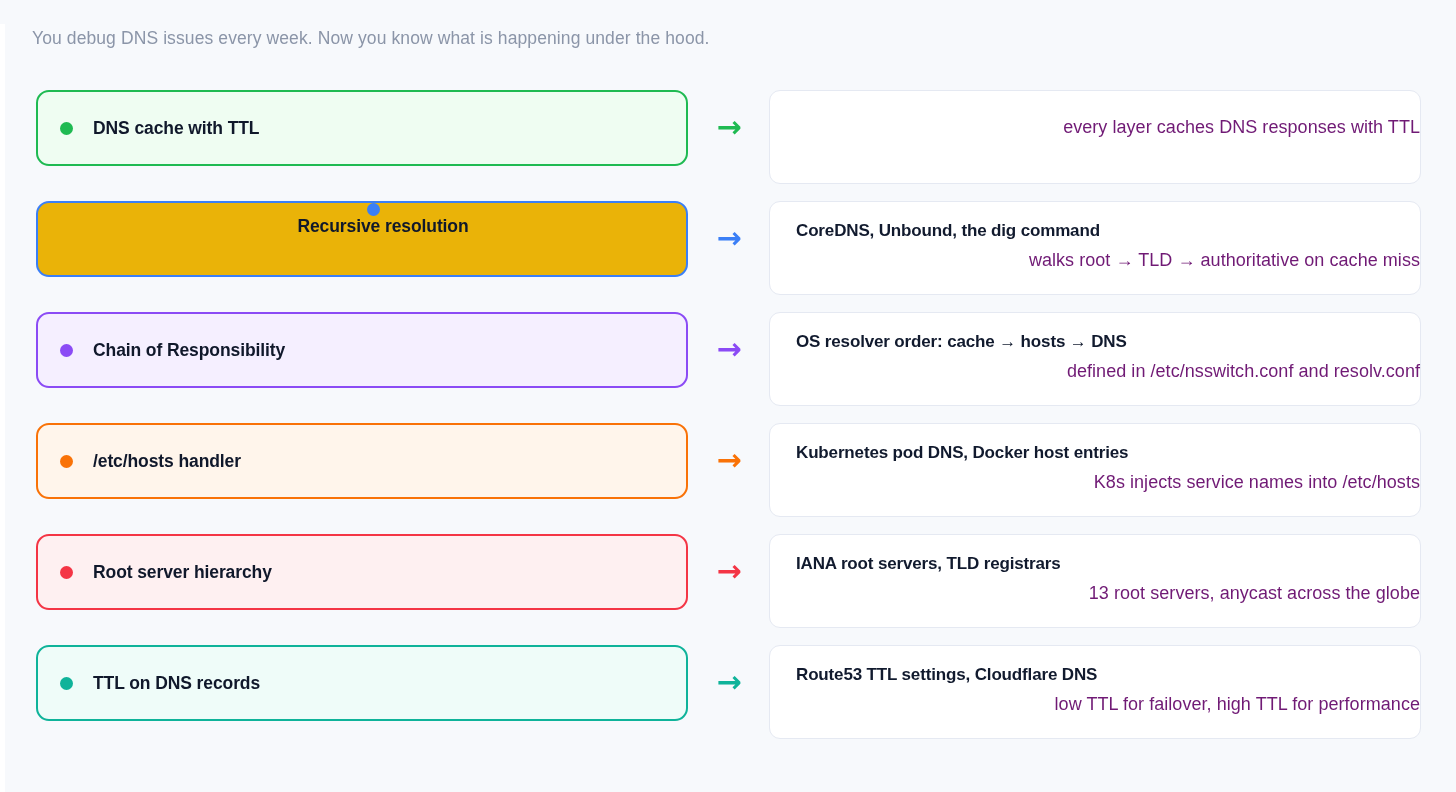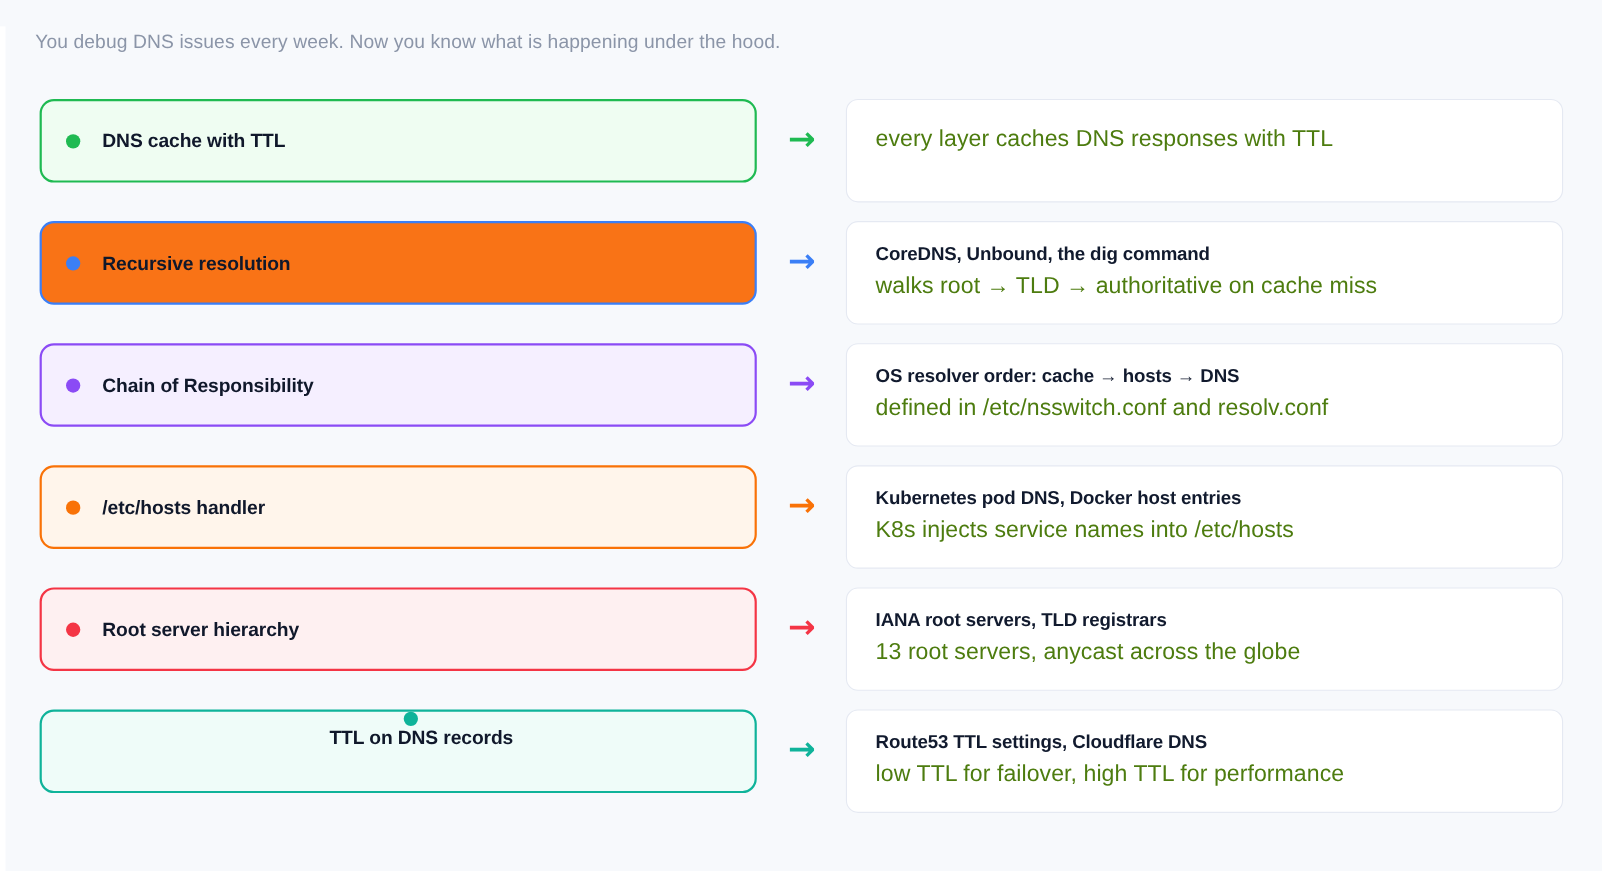--- a/index.html
+++ b/index.html
@@ -126,24 +126,25 @@
   }
   .rcard-title {
     font-size: 17px;
     font-weight: bold;
     color: #111a2e;
     letter-spacing: -0.15px;
     line-height: 22px;
   }
   .rcard-sub {
     margin-top: 8px;
-    font-size: 21px;
-    color: #4d7c0f;
+    font-size: 18px;
+    color: #701a75;
     letter-spacing: 0.05px;
     line-height: 20px;
+    text-align: right;
   }
 </style>
 </head>
 <body>
 
 <div class="page">
 
   <div class="left-edge"></div>
 
   <div class="intro">You debug DNS issues every week. Now you know what is happening under the hood.</div>
@@ -158,21 +159,21 @@
         <div class="lcard" style="border-color: rgb(31, 186, 82); background: rgb(239, 253, 242);">
           <span class="dot" style="background: rgb(31, 186, 82);"></span>
           <span class="lcard-label">DNS cache with TTL</span>
         </div>
         <div class="arrow" style="color: rgb(31, 186, 82);">→</div>
         <div class="rcard">
           <div class="rcard-sub">every layer caches DNS responses with TTL</div>
         </div>
       </div>
       <div class="row">
-        <div class="lcard" style="border-color: rgb(59, 127, 246); background: #f97316;">
+        <div class="lcard" style="border-color: rgb(59, 127, 246); background: #eab308; flex-direction: column;">
           <span class="dot" style="background: rgb(59, 127, 246);"></span>
           <span class="lcard-label">Recursive resolution</span>
         </div>
         <div class="arrow" style="color: rgb(59, 127, 246);">→</div>
         <div class="rcard">
           <div class="rcard-title">CoreDNS, Unbound, the dig command</div>
           <div class="rcard-sub">walks root → TLD → authoritative on cache miss</div>
         </div>
       </div>
       <div class="row">
@@ -202,21 +203,21 @@
           <span class="dot" style="background: rgb(244, 53, 69);"></span>
           <span class="lcard-label">Root server hierarchy</span>
         </div>
         <div class="arrow" style="color: rgb(244, 53, 69);">→</div>
         <div class="rcard">
           <div class="rcard-title">IANA root servers, TLD registrars</div>
           <div class="rcard-sub">13 root servers, anycast across the globe</div>
         </div>
       </div>
       <div class="row">
-        <div class="lcard" style="border-color: rgb(15, 179, 154); background: rgb(239, 252, 249); flex-direction: column;">
+        <div class="lcard" style="border-color: rgb(15, 179, 154); background: rgb(239, 252, 249);">
           <span class="dot" style="background: rgb(15, 179, 154);"></span>
           <span class="lcard-label">TTL on DNS records</span>
         </div>
         <div class="arrow" style="color: rgb(15, 179, 154);">→</div>
         <div class="rcard">
           <div class="rcard-title">Route53 TTL settings, Cloudflare DNS</div>
           <div class="rcard-sub">low TTL for failover, high TTL for performance</div>
         </div>
       </div>
     </div>

